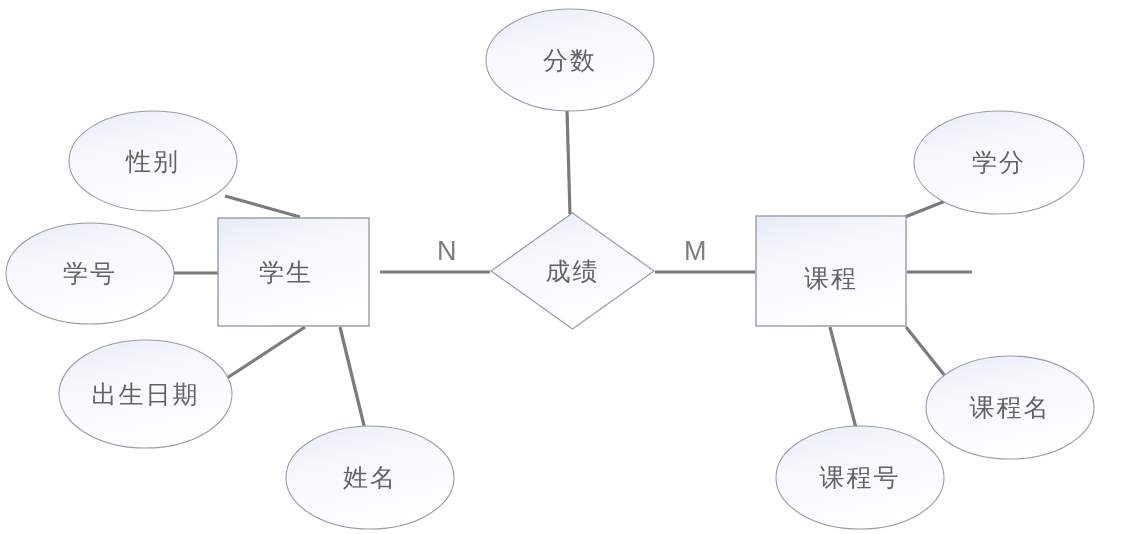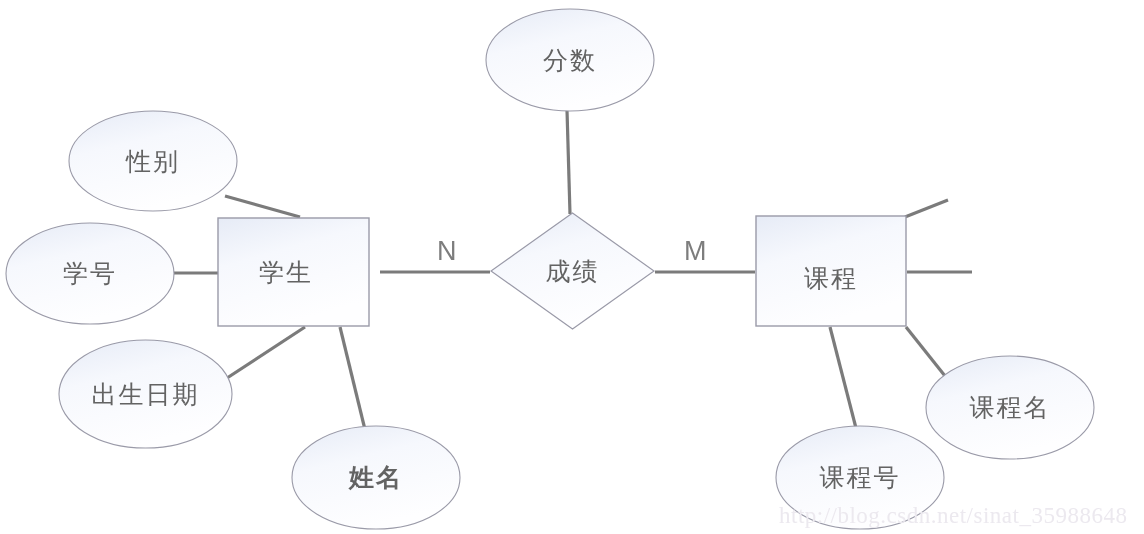--- a/index.html
+++ b/index.html
@@ -137,32 +137,45 @@
             <linearGradient id="g_birth_date" x1="0" y1="0" x2="0.4" y2="1">
               <stop offset="0%" stop-color="#e6ebf6"></stop>
               <stop offset="40%" stop-color="#f6f8fd"></stop>
               <stop offset="100%" stop-color="#fefeff"></stop>
             </linearGradient>
           </defs>
           <ellipse cx="87.5" cy="55" rx="86.5" ry="54" stroke-width="1.1" fill="url(#g_birth_date)" stroke="#9a9aa8"></ellipse>
         </svg>
         <div class="node-label">出生日期</div>
       </div>
-      <div class="shape attribute" style="left: 291px; top: 425px; width: 170px; height: 105px; font-weight: bold;">
+      <div class="shape attribute" style="left: 285px; top: 425px; width: 170px; height: 105px;">
         <svg width="170" height="105" viewBox="0 0 170 105" style="display: block;">
           <defs>
             <linearGradient id="g_name" x1="0" y1="0" x2="0.4" y2="1">
               <stop offset="0%" stop-color="#e6ebf6"></stop>
               <stop offset="40%" stop-color="#f6f8fd"></stop>
               <stop offset="100%" stop-color="#fefeff"></stop>
             </linearGradient>
           </defs>
           <ellipse cx="85" cy="52.5" rx="84" ry="51.5" stroke-width="1.1" fill="url(#g_name)" stroke="#9a9aa8"></ellipse>
         </svg>
         <div class="node-label">姓名</div>
+      </div>
+      <div class="shape attribute" style="left: 913px; top: 110px; width: 172px; height: 105px;">
+        <svg width="172" height="105" viewBox="0 0 172 105" style="display: block;">
+          <defs>
+            <linearGradient id="g_credit" x1="0" y1="0" x2="0.4" y2="1">
+              <stop offset="0%" stop-color="#e6ebf6"></stop>
+              <stop offset="40%" stop-color="#f6f8fd"></stop>
+              <stop offset="100%" stop-color="#fefeff"></stop>
+            </linearGradient>
+          </defs>
+          <ellipse cx="86" cy="52.5" rx="85" ry="51.5" stroke-width="1.1" fill="url(#g_credit)" stroke="#9a9aa8"></ellipse>
+        </svg>
+        <div class="node-label">学分</div>
       </div>
       <div class="shape attribute" style="left: 925px; top: 355px; width: 170px; height: 105px;">
         <svg width="170" height="105" viewBox="0 0 170 105" style="display: block;">
           <defs>
             <linearGradient id="g_course_name" x1="0" y1="0" x2="0.4" y2="1">
               <stop offset="0%" stop-color="#e6ebf6"></stop>
               <stop offset="40%" stop-color="#f6f8fd"></stop>
               <stop offset="100%" stop-color="#fefeff"></stop>
             </linearGradient>
           </defs>
@@ -220,15 +233,14 @@
           </defs>
           <polygon points="82.5,1 164,59 82.5,117 1,59" stroke-width="1.2" fill="url(#g_grade)" stroke="#9a9aa8"></polygon>
         </svg>
         <div class="node-label">成绩</div>
       </div>
     </div>
 
   <div class="card-label" style="left:437px; top:236px;">N</div>
   <div class="card-label" style="left:684px; top:236px;">M</div>
 
-  <div class="watermark" style="left:779px; top:503px;">http://blog.csdn.net/sinat_35988648</div>
 
 </div>
 
 </body></html>

